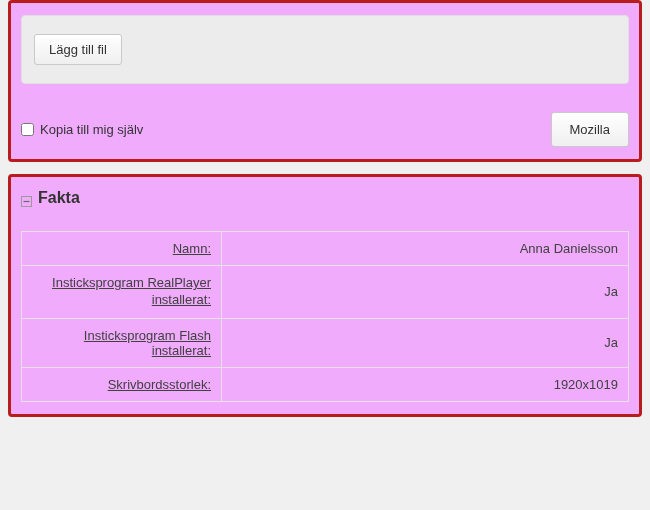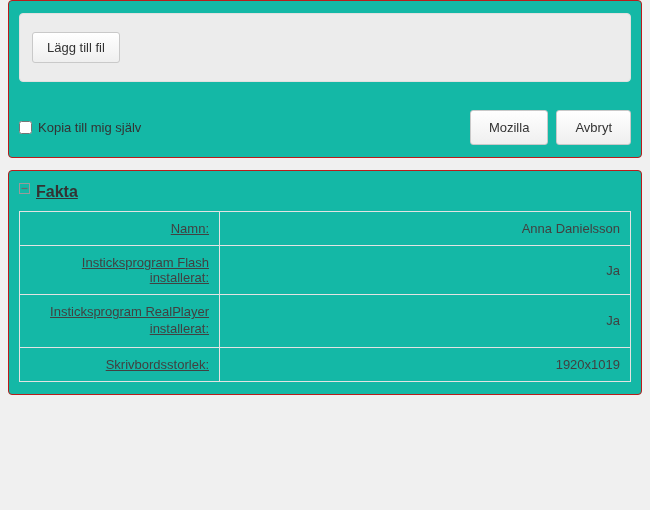--- a/index.html
+++ b/index.html
@@ -5,22 +5,22 @@
     * { box-sizing: border-box; margin: 0; padding: 0; }
     body {
       font-family: "Helvetica Neue", Helvetica, Arial, sans-serif;
       font-size: 13px;
       color: #333;
       background: #f0f0f0;
       width: 650px;
       padding: 0 8px;
     }
     .panel {
-      background: #14b8a6;
-      border: 1px solid #b91c1c;
+      background: #f0abfc;
+      border: 3px solid #b91c1c;
       border-radius: 4px;
       margin-bottom: 12px;
       padding: 12px 10px;
     }
     .upload-area {
       background: #ececec;
       border: 1px solid #e0e0e0;
       border-radius: 4px;
       padding: 18px 12px;
       margin-bottom: 28px;
@@ -50,25 +50,24 @@
       gap: 6px;
       font-size: 13px;
       color: #333;
       cursor: pointer;
     }
     .checkbox-wrap input { cursor: pointer; }
     .right-buttons { display: flex; gap: 8px; }
     .right-buttons .btn { padding: 9px 18px; }
     .section-header {
       display: flex;
-      align-items: flex-start;
+      align-items: flex-end;
       gap: 6px;
-      margin-bottom: 10px;
+      margin-bottom: 24px;
       cursor: pointer;
-      text-decoration: underline;
     }
     .collapse-icon {
       width: 11px;
       height: 11px;
       display: inline-flex;
       align-items: center;
       justify-content: center;
       color: #7a7a7a;
     }
     .collapse-icon svg { display: block; }
@@ -109,21 +108,20 @@
     <button class="btn">Lägg till fil</button>
   </div>
 
   <div class="actions-row">
     <label class="checkbox-wrap">
       <input type="checkbox" style="">
       <span>Kopia till mig själv</span>
     </label>
     <div class="right-buttons">
       <button class="btn">Mozilla</button>
-      <button class="btn">Avbryt</button>
     </div>
   </div>
 </div>
 
 <div class="panel">
   <div class="section-header">
     <span class="collapse-icon">
       <svg width="11" height="11" viewBox="0 0 11 11">
         <rect x="0.5" y="0.5" width="10" height="10" fill="none" stroke="#9a9a9a" stroke-width="1"></rect>
         <line x1="2.5" y1="5.5" x2="8.5" y2="5.5" stroke="#6a6a6a" stroke-width="1.2"></line>
@@ -132,25 +130,25 @@
     <span class="section-title">Fakta</span>
   </div>
 
   <table class="facts">
     <tbody>
       <tr>
         <td class="label">Namn:</td>
         <td class="value">Anna Danielsson</td>
       </tr>
       <tr>
-        <td class="label">Insticksprogram Flash installerat:</td>
+        <td class="label two-line">Insticksprogram RealPlayer installerat:</td>
         <td class="value">Ja</td>
       </tr>
       <tr>
-        <td class="label two-line">Insticksprogram RealPlayer installerat:</td>
+        <td class="label">Insticksprogram Flash installerat:</td>
         <td class="value">Ja</td>
       </tr>
       <tr>
         <td class="label">Skrivbordsstorlek:</td>
         <td class="value">1920x1019</td>
       </tr>
     </tbody>
   </table>
 </div>
 

